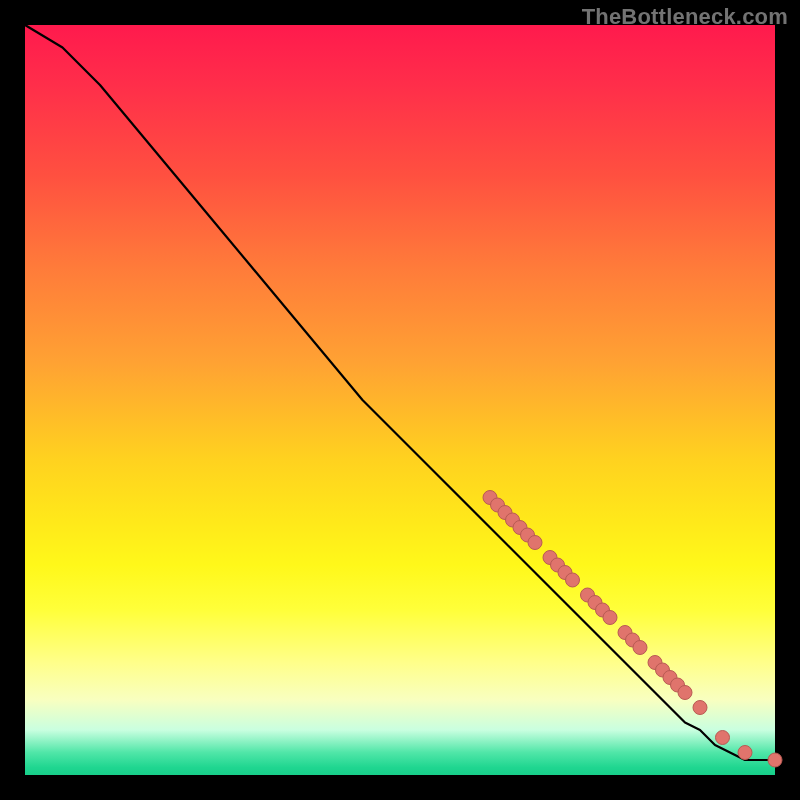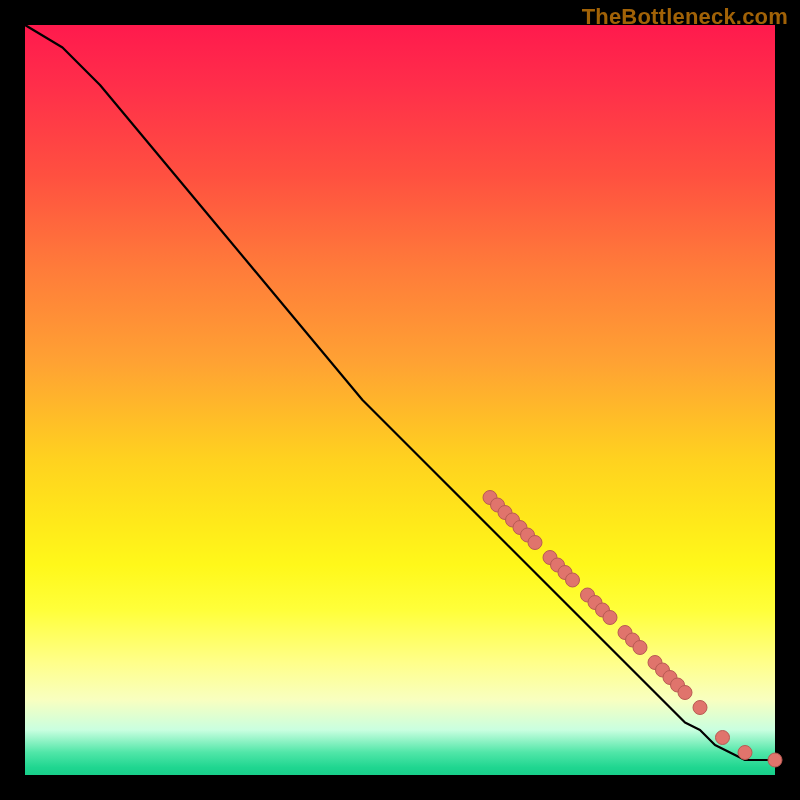--- a/index.html
+++ b/index.html
@@ -42,21 +42,21 @@
       #1fd690 99%,
       #18cf8a 100%
     );
   }
   .watermark {
     position: absolute;
     top: 4px;
     right: 12px;
     font-size: 22px;
     font-weight: 600;
-    color: #a16207;
+    color: #737373;
     letter-spacing: 0.2px;
     user-select: none;
   }
   svg.curve {
     position: absolute;
     left: 0;
     top: 0;
     width: 750px;
     height: 750px;
     overflow: visible;

